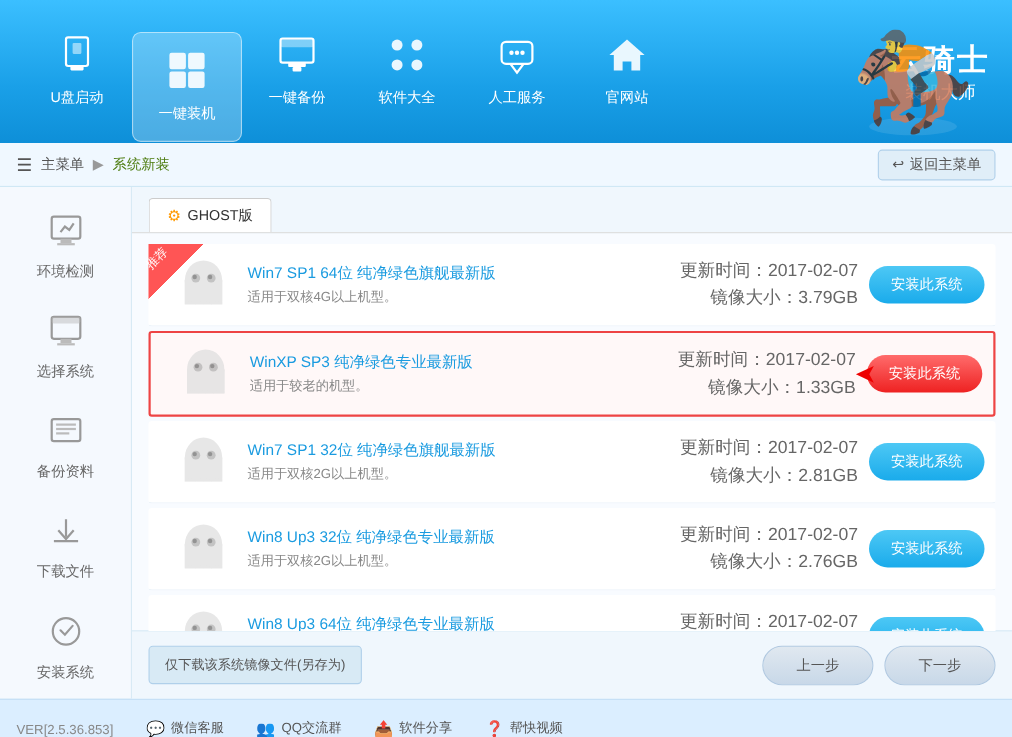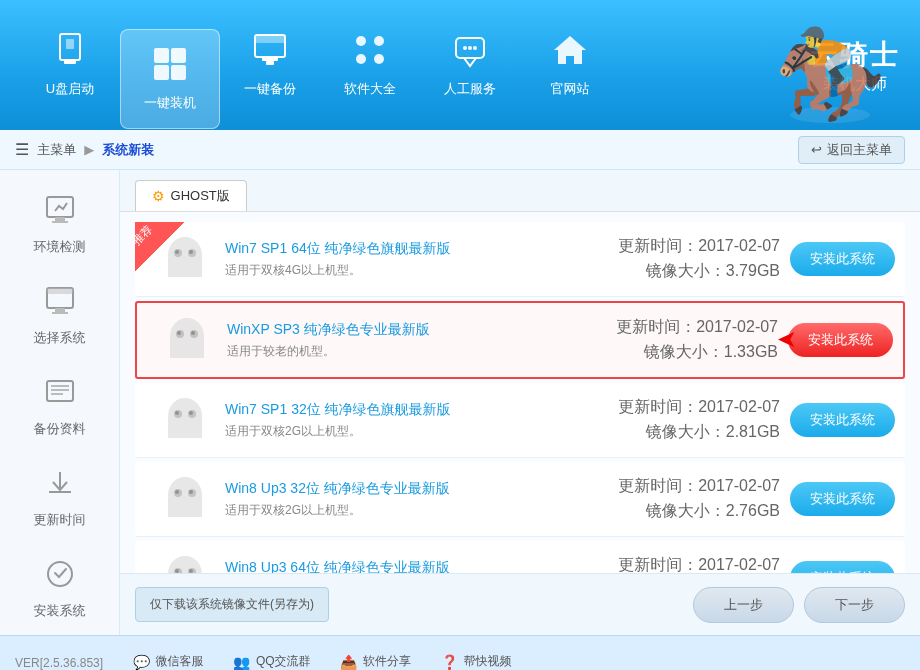--- a/index.html
+++ b/index.html
@@ -77,21 +77,21 @@
     }
     .breadcrumb {
       display: flex;
       align-items: center;
       gap: 8px;
       font-size: 13px;
       color: #555;
     }
     .breadcrumb-sep { color: #999; }
     .breadcrumb-link { color: #555; }
-    .breadcrumb-current { color: #1d4ed8; font-weight: 700; }
+    .breadcrumb-current { color: #4d7c0f; font-weight: 400; }
     .back-btn {
       display: flex;
       align-items: center;
       gap: 5px;
       background: #e0eef8;
       border: 1px solid #b0d0ea;
       border-radius: 4px;
       padding: 4px 12px;
       font-size: 13px;
       color: #555;
@@ -435,21 +435,21 @@
             <rect x="6" y="12" width="18" height="2" fill="#bbb"></rect>
             <rect x="6" y="16" width="12" height="2" fill="#bbb"></rect>
           </svg></div>
         <div>备份资料</div>
       </div>
       <div class="sidebar-item">
         <div class="sidebar-icon"><svg width="30" height="30" viewBox="0 0 30 30">
             <path d="M15 4 L15 20 M8 14 L15 22 L22 14" stroke="#999" stroke-width="2" fill="none"></path>
             <path d="M4 24 L26 24" stroke="#999" stroke-width="2"></path>
           </svg></div>
-        <div>更新时间</div>
+        <div>下载文件</div>
       </div>
       <div class="sidebar-item">
         <div class="sidebar-icon"><svg width="30" height="30" viewBox="0 0 30 30">
             <circle cx="15" cy="15" r="12" fill="none" stroke="#999" stroke-width="2"></circle>
             <path d="M10 14 L14 18 L21 10" stroke="#999" stroke-width="2" fill="none" stroke-linecap="round"></path>
           </svg></div>
         <div>安装系统</div>
       </div>
     </div>
 

